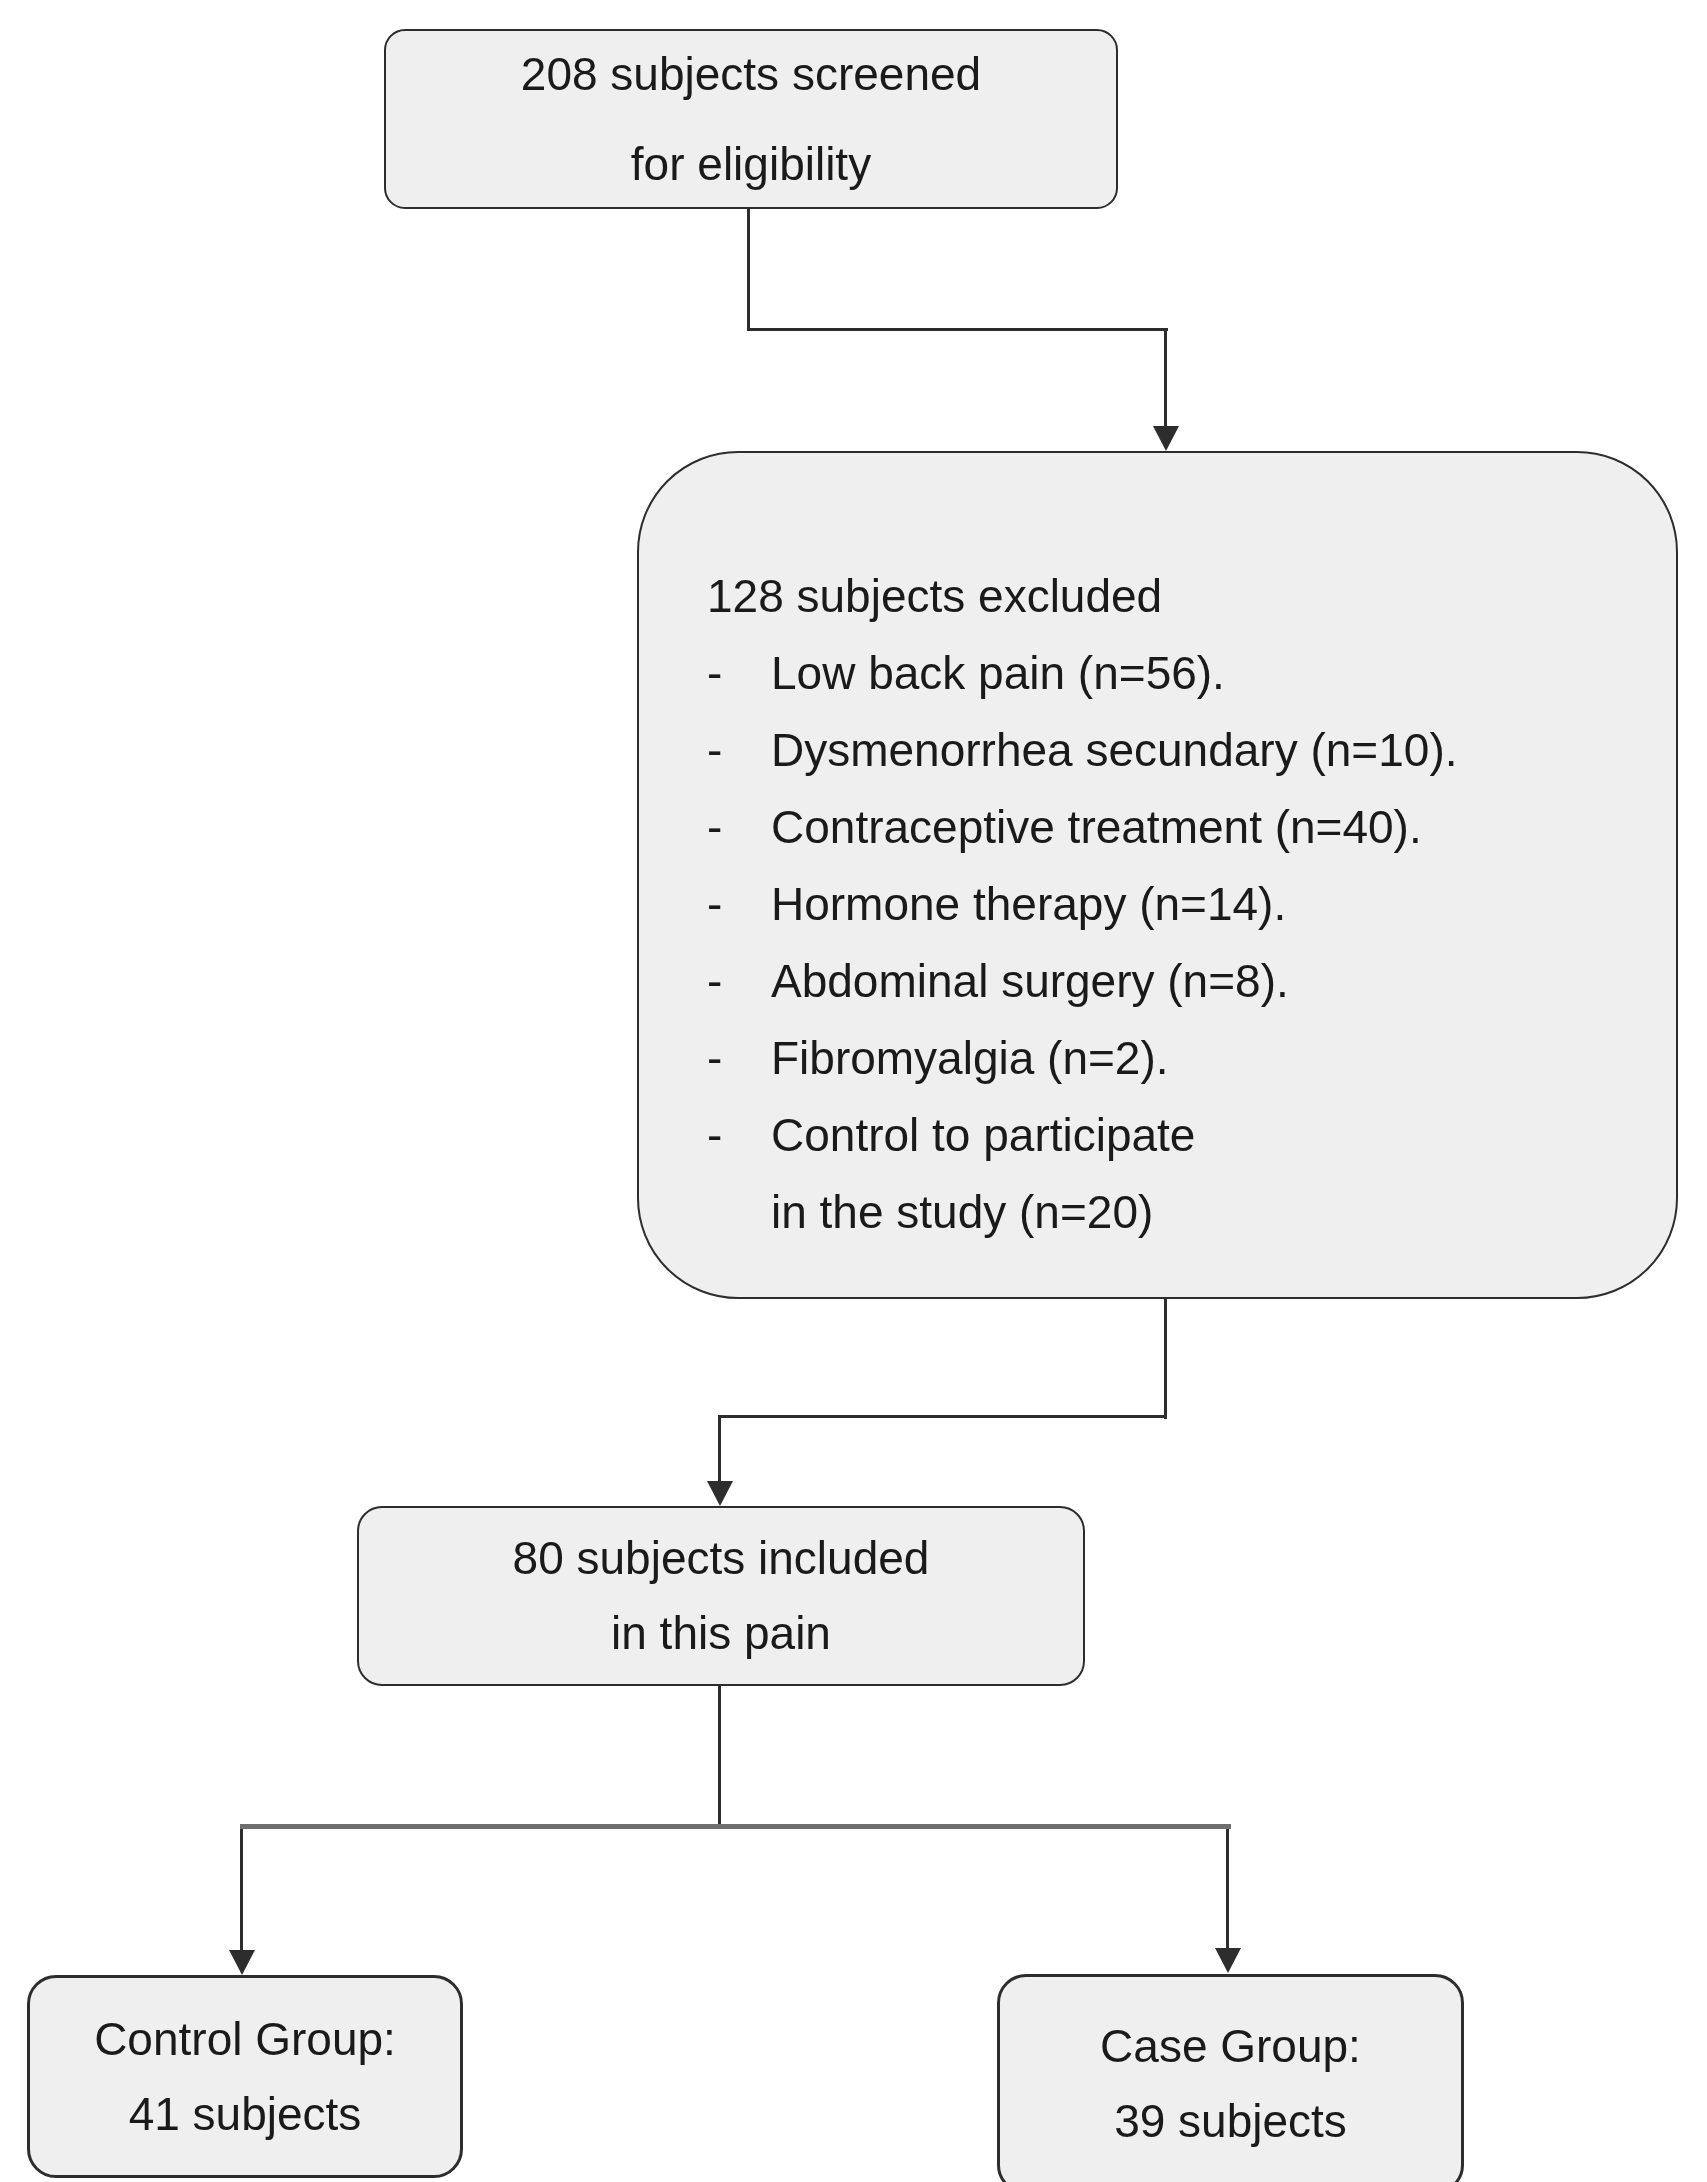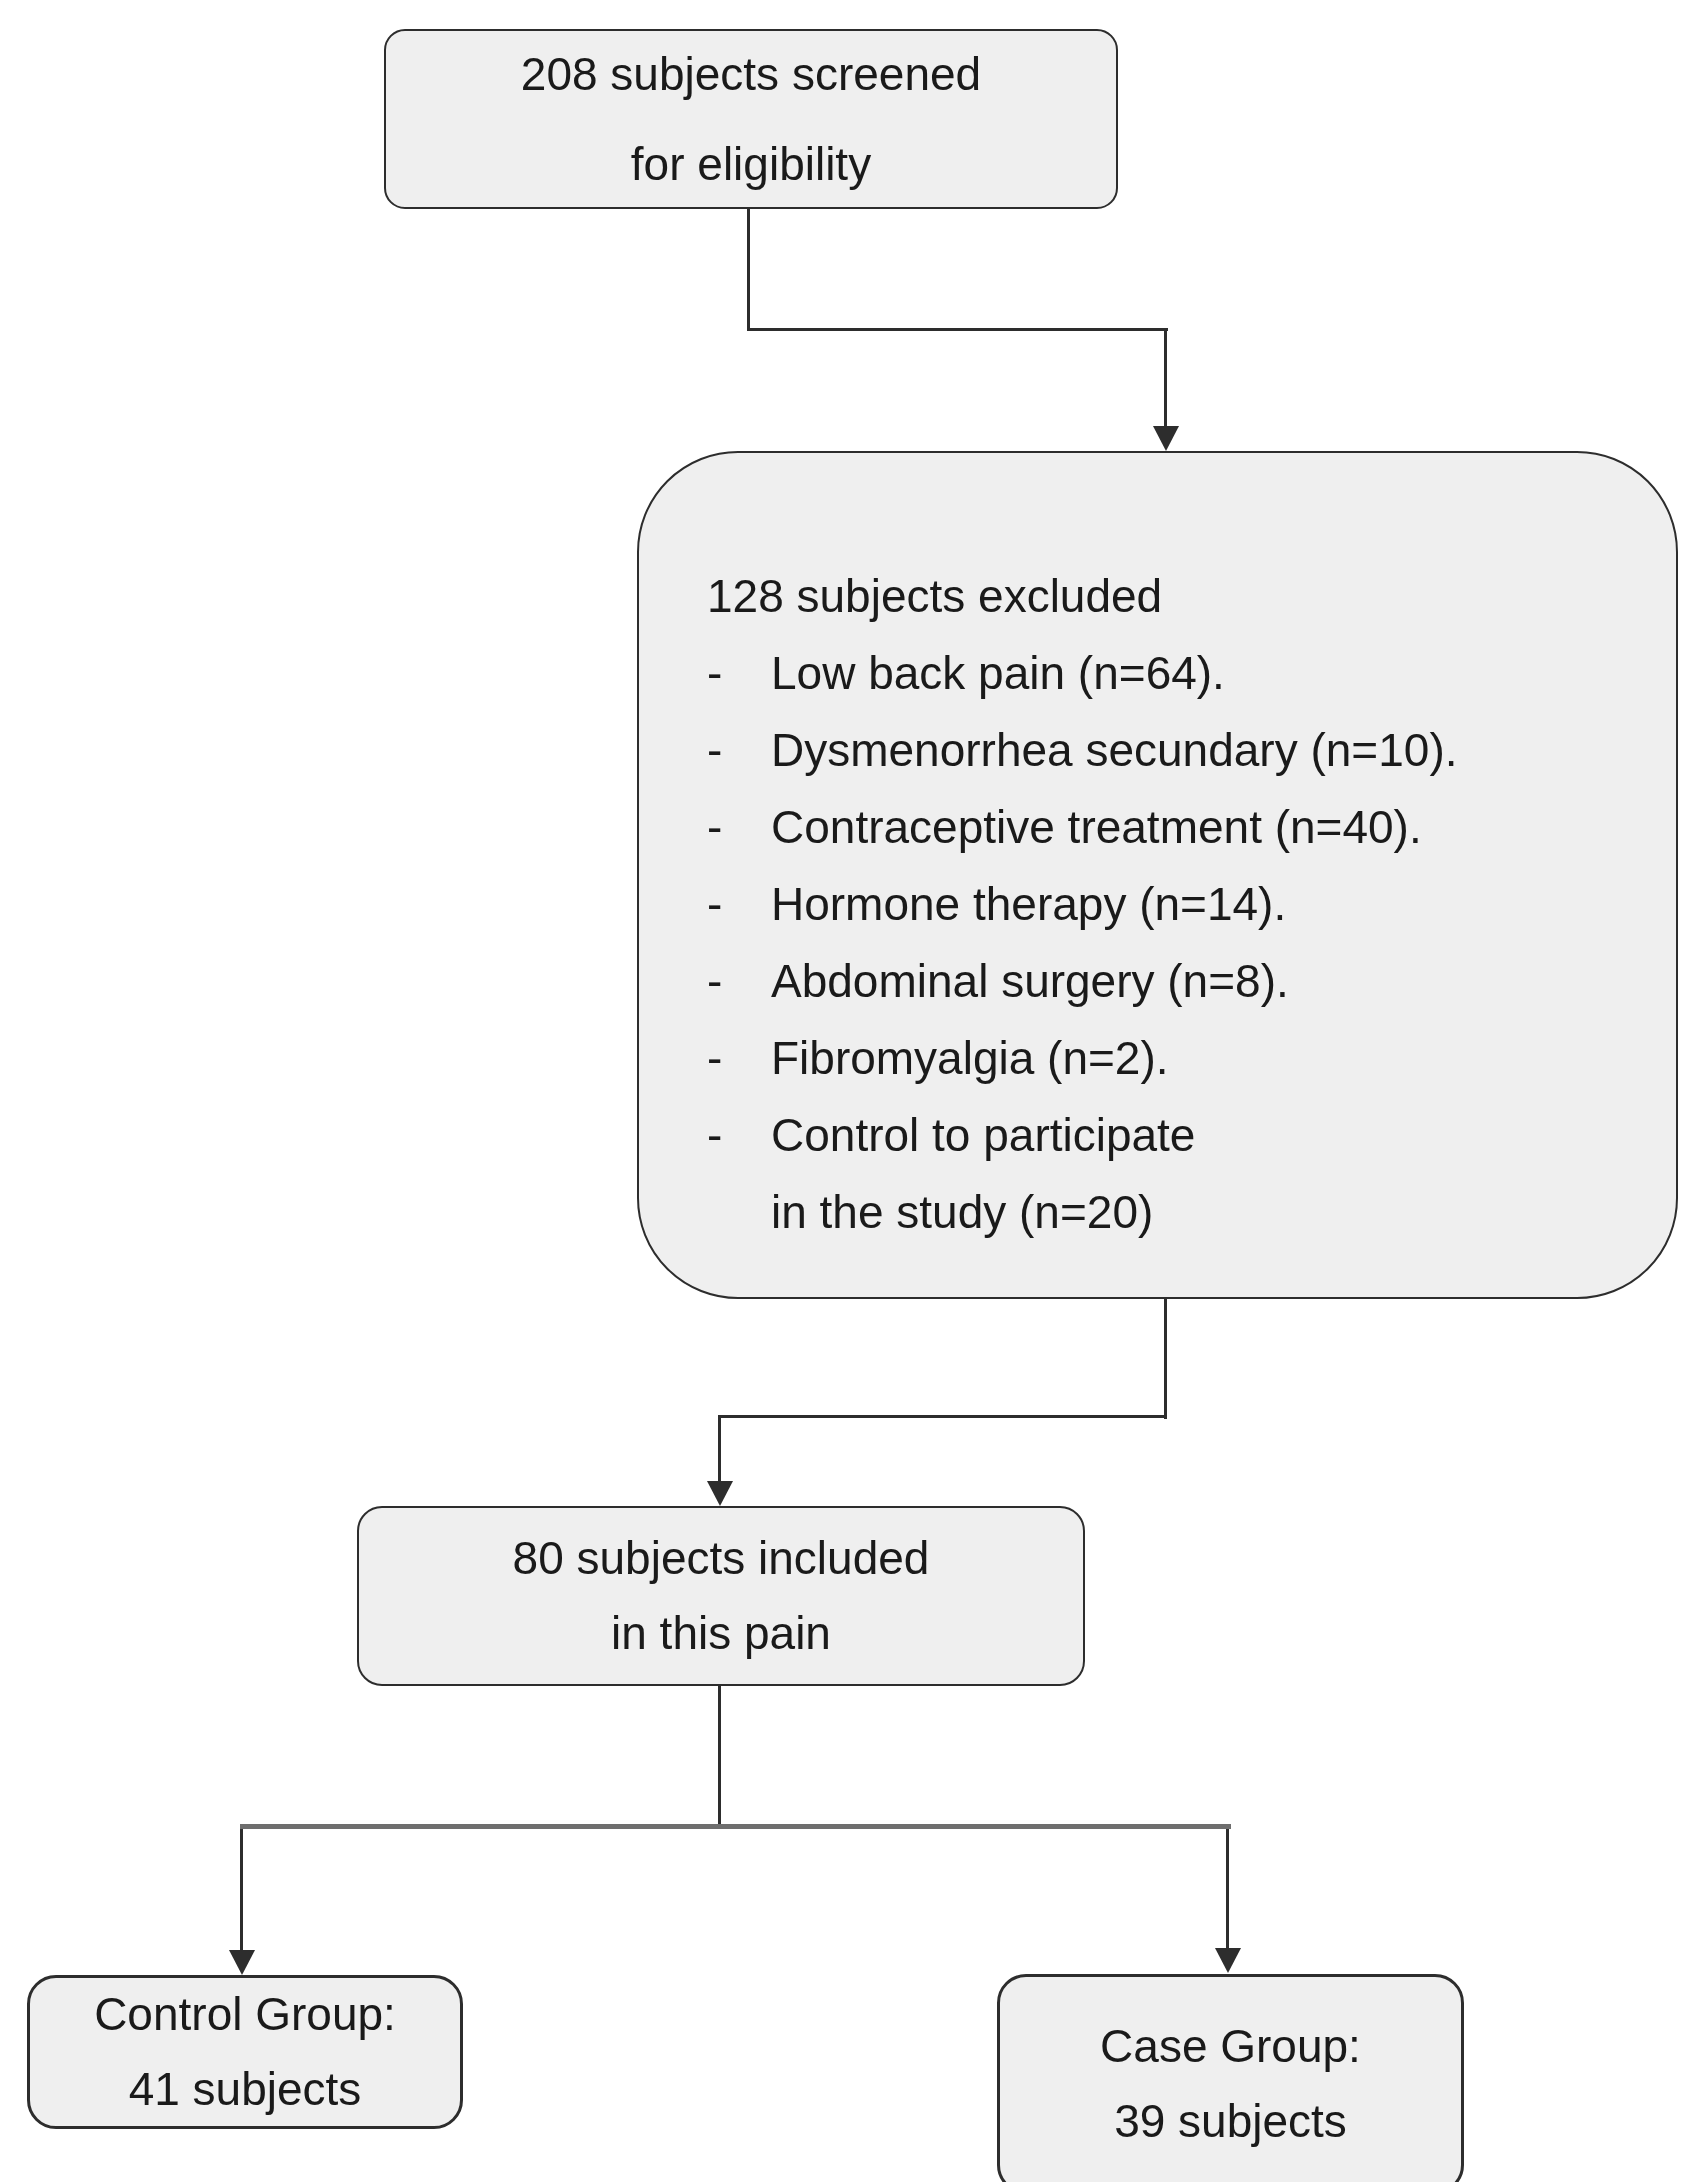--- a/index.html
+++ b/index.html
@@ -7,21 +7,21 @@
     position:relative; width:1707px; height:2182px; background:#ffffff;
     font-family:"Liberation Sans", sans-serif; color:#1a1a1a; overflow:hidden;
   }
   .box {
     position:absolute; background:#efefef; border:2.9px solid #2d2d2d; box-sizing:border-box;
     display:flex; flex-direction:column; align-items:center; justify-content:center;
     text-align:center; font-size:46px; line-height:75px;
   }
   .box-screened { left:384px; top:29px;   width:734px; height:180px; border-radius:21px;gap:15px; }
   .box-included { left:357px; top:1506px; width:728px; height:180px; border-radius:25px; }
-  .box-control  { left:27px;  top:1975px; width:436px; height:154px; border-radius:29px; border-width:3.9px; }
+  .box-control  { left:27px;  top:1975px; width:436px; height:203px; border-radius:29px; border-width:3.9px; }
   .box-case     { left:997px;top:1974px; width:467px; height:220px; border-radius:29px; border-width:3.9px; }
   .box-excluded {
     left:637px; top:451px; width:1041px; height:848px; border-radius:101px;
     display:block; text-align:left; padding:105px 35px 0 68px;
   }
   .box-excluded .title { line-height:77px; }
   .bullet { display:flex; line-height:77px; }
   .bullet .dash { width:64px; flex:none; }
   .bullet .btext span { display:block; }
   .line { position:absolute; background:#2d2d2d; }
@@ -45,21 +45,21 @@
   <div class="line" style="left:747px; top:209px; width:2.9px; height:122px;"></div>
   <div class="line" style="left:747px; top:328px; width:421px; height:2.9px;"></div>
   <div class="line" style="left:1164px; top:328px; width:2.9px; height:102px;"></div>
   <div class="arr" style="left:1153px; top:426px;"></div>
 
   <div class="box box-excluded">
     <div class="title">128 subjects excluded</div>
 
     <div class="bullet">
       <span class="dash">-</span>
-      <span class="btext">Low back pain (n=64).</span>
+      <span class="btext">Low back pain (n=56).</span>
     </div>
     <div class="bullet">
       <span class="dash">-</span>
       <span class="btext">Dysmenorrhea secundary (n=10).</span>
     </div>
     <div class="bullet">
       <span class="dash">-</span>
       <span class="btext">Contraceptive treatment (n=40).</span>
     </div>
     <div class="bullet">

